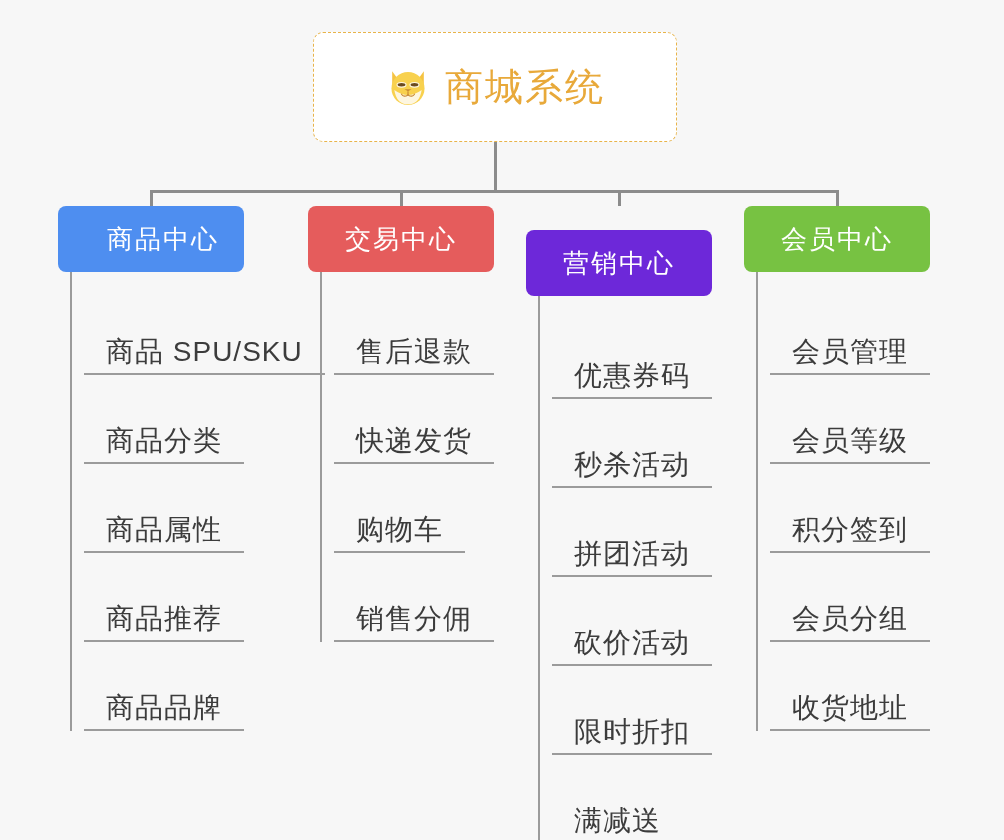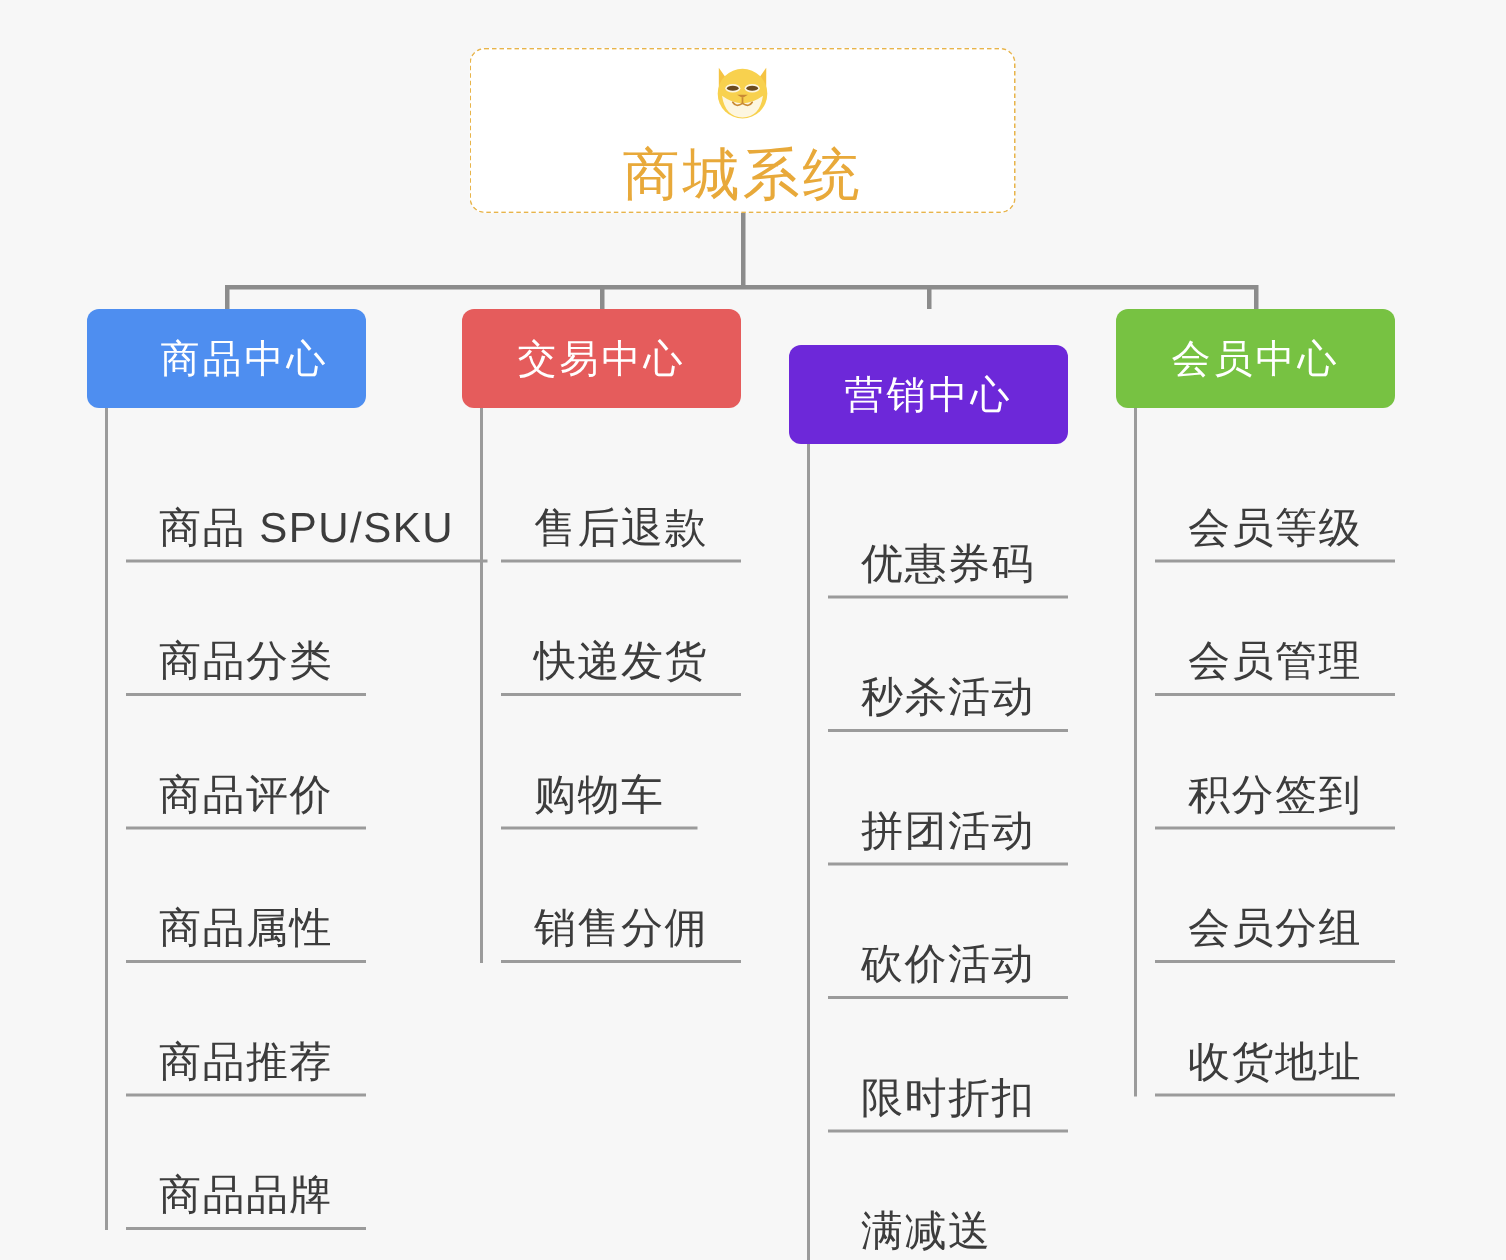--- a/index.html
+++ b/index.html
@@ -30,21 +30,20 @@
     width: 364px;
     height: 110px;
     background: #ffffff;
     border: 1px dashed #e8b44a;
     border-radius: 10px;
     box-sizing: border-box;
     display: flex;
     align-items: center;
     justify-content: center;
     gap: 14px;
-    flex-direction: column;
   }
   .root-icon {
     width: 46px;
     height: 46px;
     flex: 0 0 auto;
     display: block;
   }
   .root-label {
     font-size: 38px;
     color: #e8a93a;
@@ -171,23 +170,20 @@
       <span class="cat-label" style="color: rgb(255, 255, 255);">商品中心</span>
     </div>
     <div class="leaf-list">
       <div class="leaf-item">
           <span class="leaf-label">商品 SPU/SKU</span>
         </div>
       <div class="leaf-item">
           <span class="leaf-label">商品分类</span>
         </div>
       <div class="leaf-item">
-          <span class="leaf-label">商品评价</span>
-        </div>
-      <div class="leaf-item">
           <span class="leaf-label">商品属性</span>
         </div>
       <div class="leaf-item">
           <span class="leaf-label">商品推荐</span>
         </div>
       <div class="leaf-item">
           <span class="leaf-label">商品品牌</span>
         </div>
     </div>
   </div>
@@ -237,26 +233,26 @@
         </div>
     </div>
   </div>
 
   <div class="branch branch-3">
     <div class="cat-box" style="background: rgb(119, 194, 66);">
       <span class="cat-label" style="color: rgb(255, 255, 255);">会员中心</span>
     </div>
     <div class="leaf-list">
       <div class="leaf-item">
+          <span class="leaf-label">会员管理</span>
+        </div>
+      <div class="leaf-item">
           <span class="leaf-label">会员等级</span>
         </div>
       <div class="leaf-item">
-          <span class="leaf-label">会员管理</span>
-        </div>
-      <div class="leaf-item">
           <span class="leaf-label">积分签到</span>
         </div>
       <div class="leaf-item">
           <span class="leaf-label">会员分组</span>
         </div>
       <div class="leaf-item">
           <span class="leaf-label">收货地址</span>
         </div>
     </div>
   </div>

